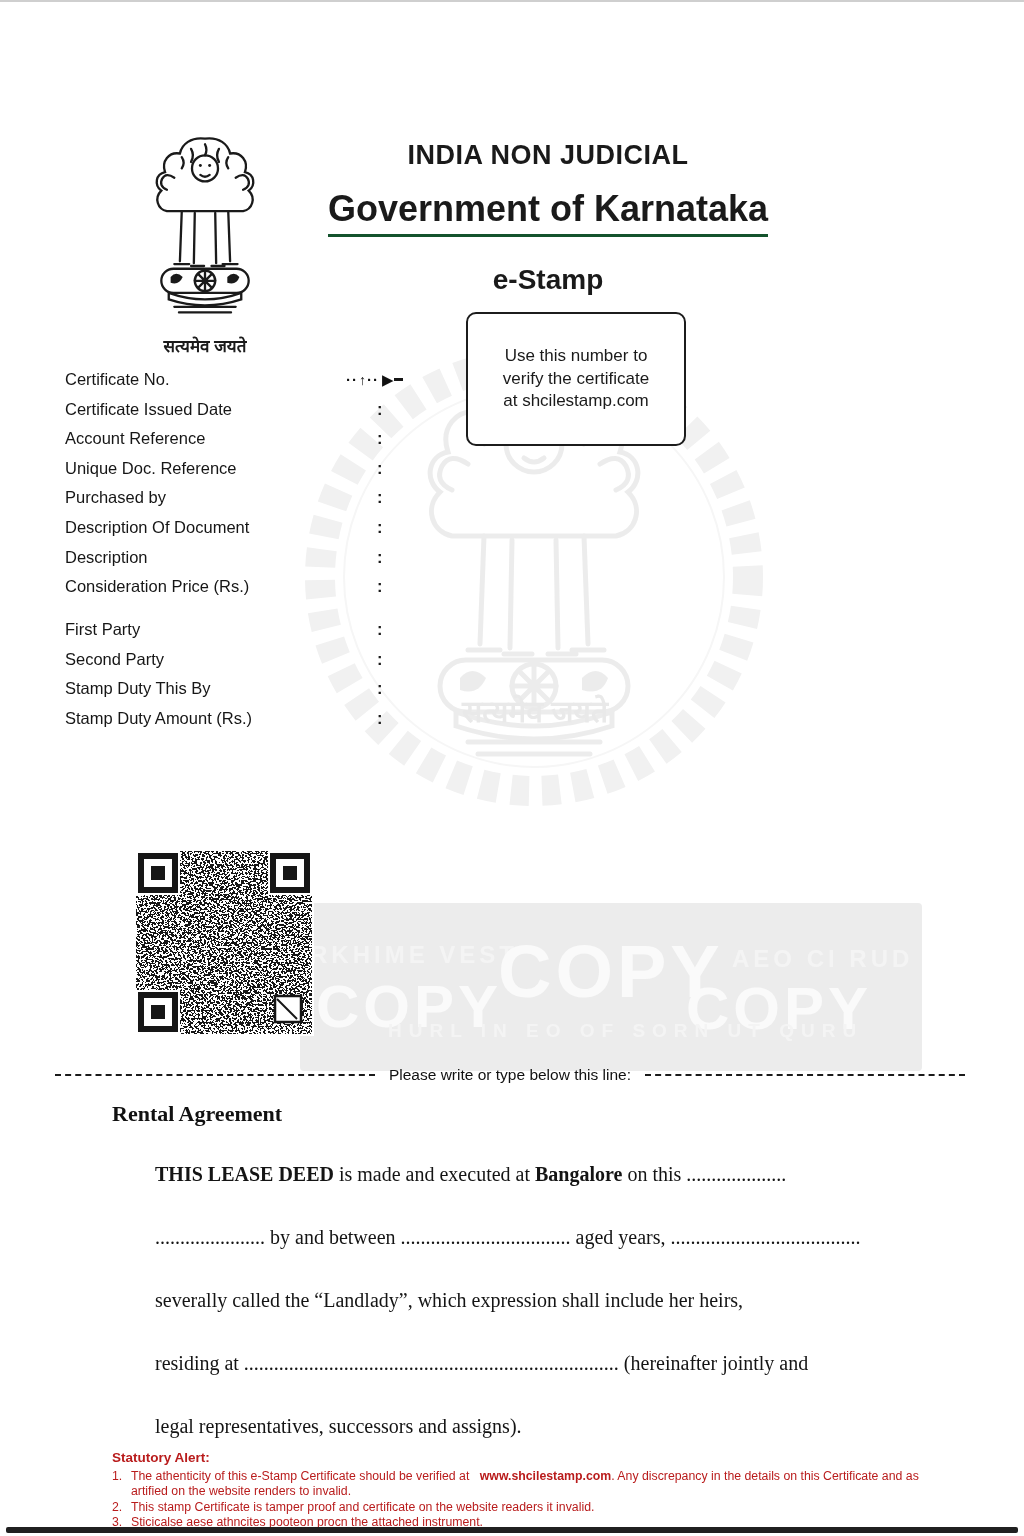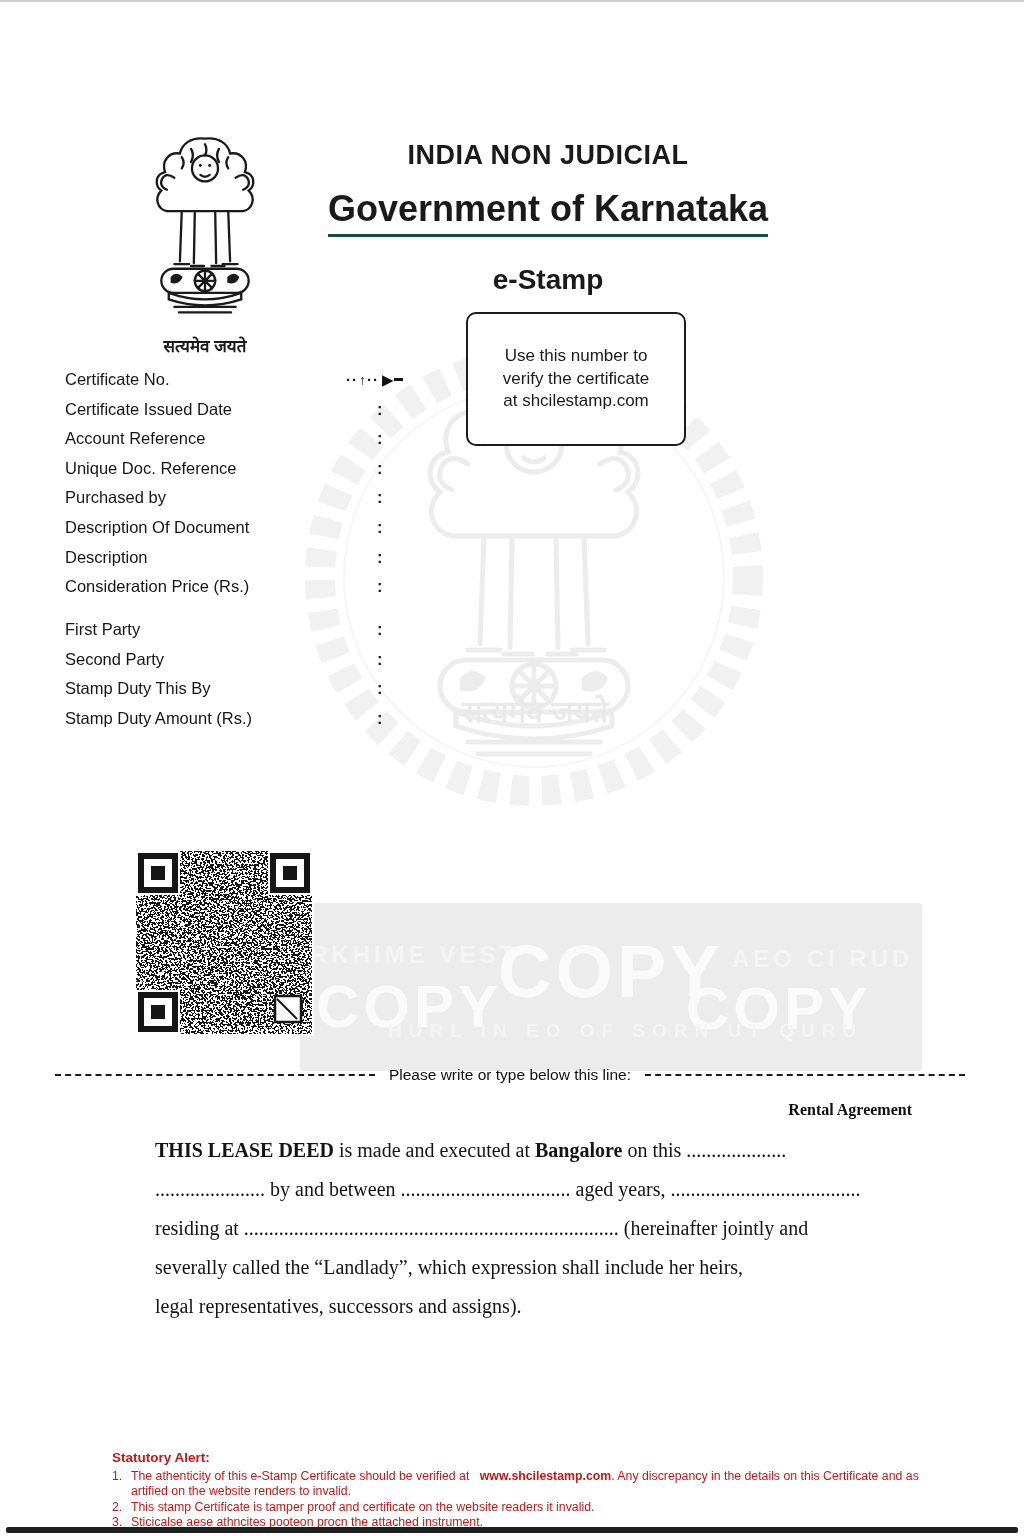--- a/index.html
+++ b/index.html
@@ -54,25 +54,25 @@
   .frag3{left:88px;top:118px;font-size:19px;letter-spacing:7px;}
   .qr{position:absolute;left:130px;top:847px;width:188px;height:191px;z-index:2;}
 
   
   .separator{position:absolute;left:55px;top:1066px;width:910px;display:flex;align-items:center;
              gap:14px;z-index:2;}
   .dashes{flex:1;border-top:2.5px dashed #1b1b1b;height:0;}
   .sep-label{font-size:15.5px;white-space:nowrap;color:#111;}
 
   
-  .agr-title{position:absolute;left:112px;top:1101px;width:800px;text-align:right;z-index:2;
-             font-family:"Liberation Serif","DejaVu Serif",serif;font-size:16px;font-weight:bold;color:#111;}
+  .agr-title{position:absolute;left:112px;top:1101px;width:800px;text-align:left;z-index:2;
+             font-family:"Liberation Serif","DejaVu Serif",serif;font-size:22px;font-weight:bold;color:#111;}
   .agr{position:absolute;left:155px;top:1139px;width:720px;z-index:2;
        font-family:"Liberation Serif","DejaVu Serif",serif;font-size:20px;color:#141414;}
-  .aline{height:39px;white-space:nowrap;}
+  .aline{height:39px;white-space:nowrap;margin-top:24px;}
   .b{font-weight:bold;}
 
   
   .statutory{position:absolute;left:112px;top:1450px;width:812px;font-size:12.3px;
              line-height:15.6px;color:#b91c1c;z-index:2;}
   .sheading{font-weight:bold;font-size:13.5px;margin-bottom:3px;}
   .sitem{display:flex;}
   .snum{width:19px;flex:none;}
   .stext{flex:1;}
   .scont{margin-left:19px;}
@@ -244,22 +244,22 @@
     <div class="sep-label">Please write or type below this line:</div>
     <div class="dashes"></div>
   </div>
 
   <div class="agr-title">Rental Agreement</div>
   <div class="agr">
     <div class="aline">
       <span class="b">THIS LEASE DEED</span><span> is made and executed at </span><span class="b">Bangalore</span><span> on this ....................</span>
     </div>
     <div class="aline">...................... by and between .................................. aged years, ......................................</div>
+    <div class="aline">severally called the “Landlady”, which expression shall include her heirs,</div>
     <div class="aline">residing at ........................................................................... (hereinafter jointly and</div>
-    <div class="aline">severally called the “Landlady”, which expression shall include her heirs,</div>
     <div class="aline">legal representatives, successors and assigns).</div>
   </div>
 
   <div class="statutory">
     <div class="sheading">Statutory Alert:</div>
     <div class="sitem">
       <span class="snum">1.</span>
       <span class="stext">
         <span>The athenticity of this e-Stamp Certificate should be verified at </span><span class="slink">www.shcilestamp.com</span><span>. Any discrepancy in the details on this Certificate and as</span>
       </span>

